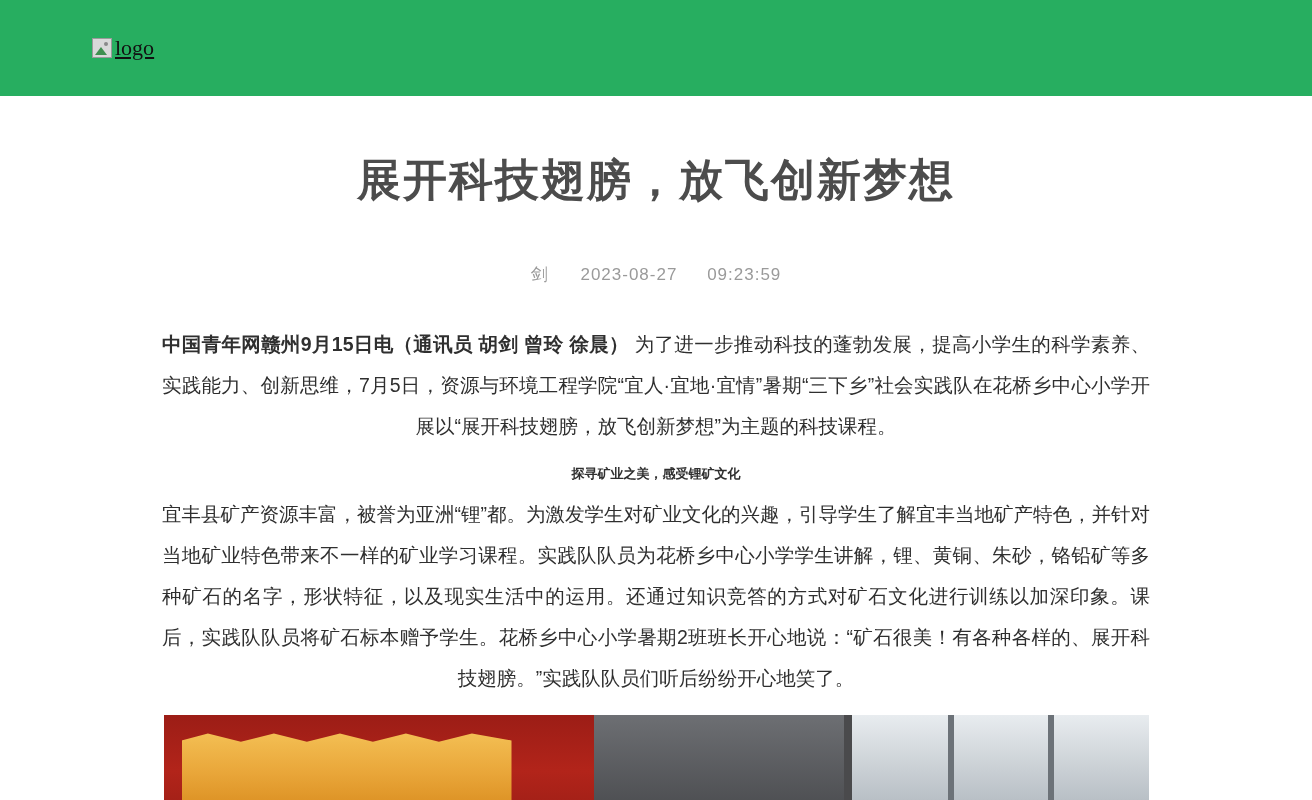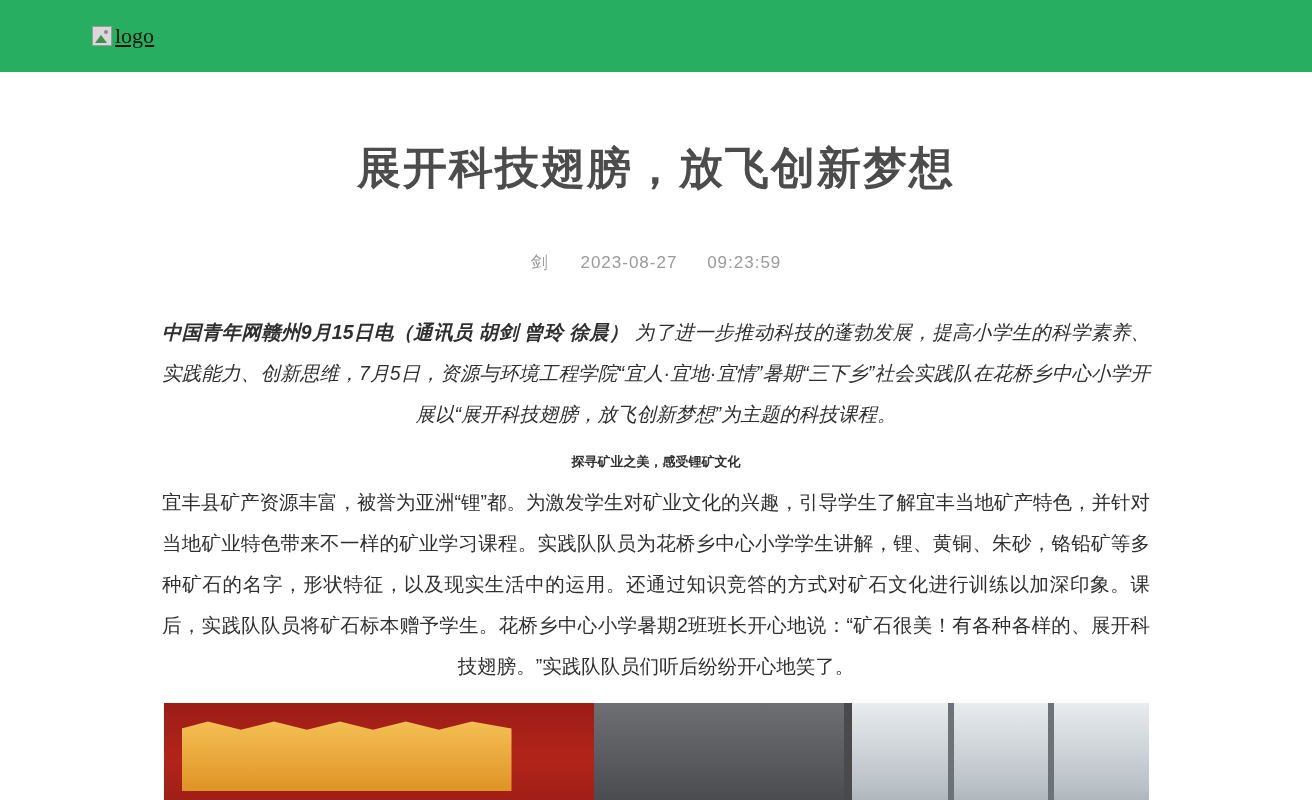--- a/index.html
+++ b/index.html
@@ -10,21 +10,21 @@
   body {
     width: 1312px;
     height: 800px;
     overflow: hidden;
     font-family: "Liberation Sans", sans-serif;
     color: #333333;
   }
 
   
   .site-header {
-    height: 72px;
+    height: 96px;
     background: #27ae60;
     display: flex;
     align-items: center;
     padding-left: 92px;
     box-sizing: border-box;
   }
   .logo-broken {
     display: inline-flex;
     align-items: center;
     font-size: 22px;
@@ -72,21 +72,21 @@
     margin: 0 auto;
     padding-top: 54px;
     box-sizing: border-box;
   }
   .article-title {
     text-align: center;
     font-size: 44px;
     font-weight: bold;
     color: #4c4c4c;
     letter-spacing: 2px;
-    margin: 12px;
+    margin: 0;
     line-height: 1.35;
   }
   .meta {
     margin-top: 44px;
     text-align: center;
     color: #9a9a9a;
     font-size: 17px;
     letter-spacing: 1px;
   }
   .meta span {
@@ -106,21 +106,20 @@
     text-align: justify;
     text-align-last: center;
     font-family: "Liberation Sans", sans-serif;
   }
   .para {
     margin: 0;
     text-indent: 0;
   }
   .para.first {
     margin-top: 38px;
-    font-style: italic;
   }
   .lead {
     font-weight: bold;
   }
   .byline {
     font-weight: bold;
   }
   .subhead {
     margin: 6px 0 0 0;
     text-align: center;

